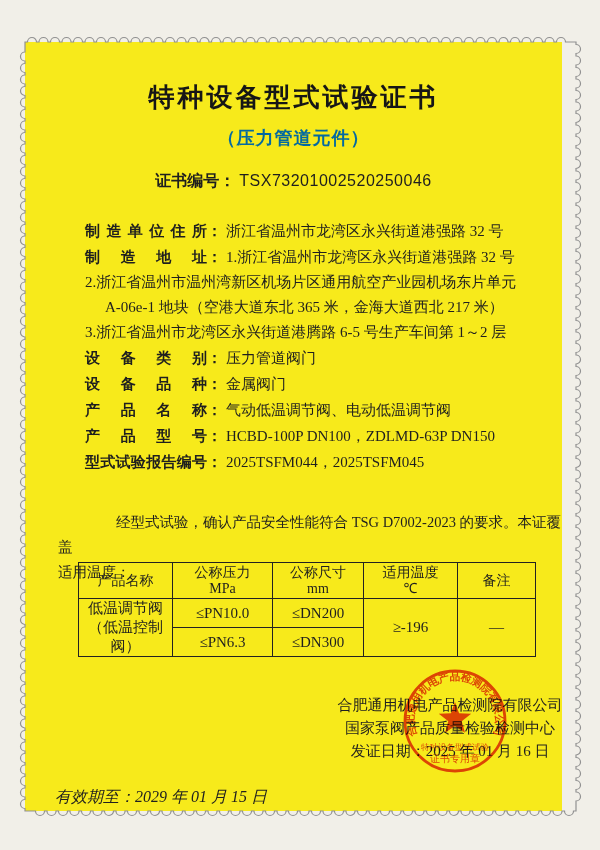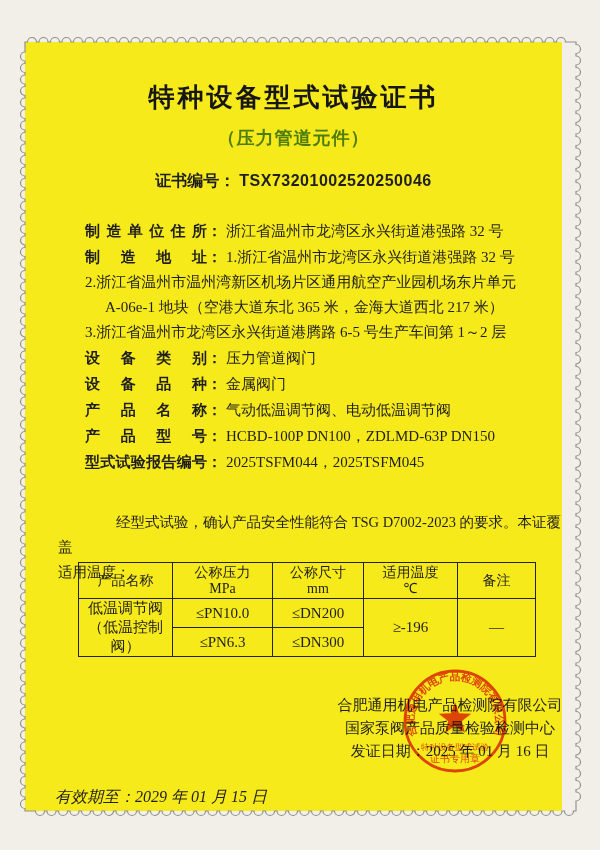--- a/index.html
+++ b/index.html
@@ -19,28 +19,28 @@
   .title{
     position:absolute;left:0;top:38px;width:100%;
     text-align:center;
     font-family:"Liberation Sans",sans-serif;
     font-weight:700;font-size:26px;letter-spacing:3px;color:#161616;
   }
   .subtitle{
     position:absolute;left:0;top:84px;width:100%;
     text-align:center;
     font-family:Liberation Sans, sans-serif;
-    font-weight:700;font-size:18px;letter-spacing:1px;color:#4d7c0f;
+    font-weight:700;font-size:18px;letter-spacing:1px;color:#0369a1;
   }
   .certno{
     position:absolute;left:0;top:129px;width:100%;
     text-align:center;font-size:16px;
   }
   .certno .lab{font-family:"Liberation Sans",sans-serif;font-weight:700;text-align:center;}
-  .certno .num{font-family:"Liberation Sans",sans-serif;font-weight:700;letter-spacing:.5px;}
+  .certno .num{font-family:"Liberation Sans",sans-serif;font-weight:400;letter-spacing:.5px;}
   .fields{
     position:absolute;left:60px;top:176px;width:486px;
     font-size:15px;line-height:25px;
   }
   .frow{white-space:nowrap;}
   .flabel{
     display:inline-block;width:122px;
     font-family:"Liberation Sans",sans-serif;font-weight:700;
     text-align:justify;text-align-last:justify;
     vertical-align:top;

